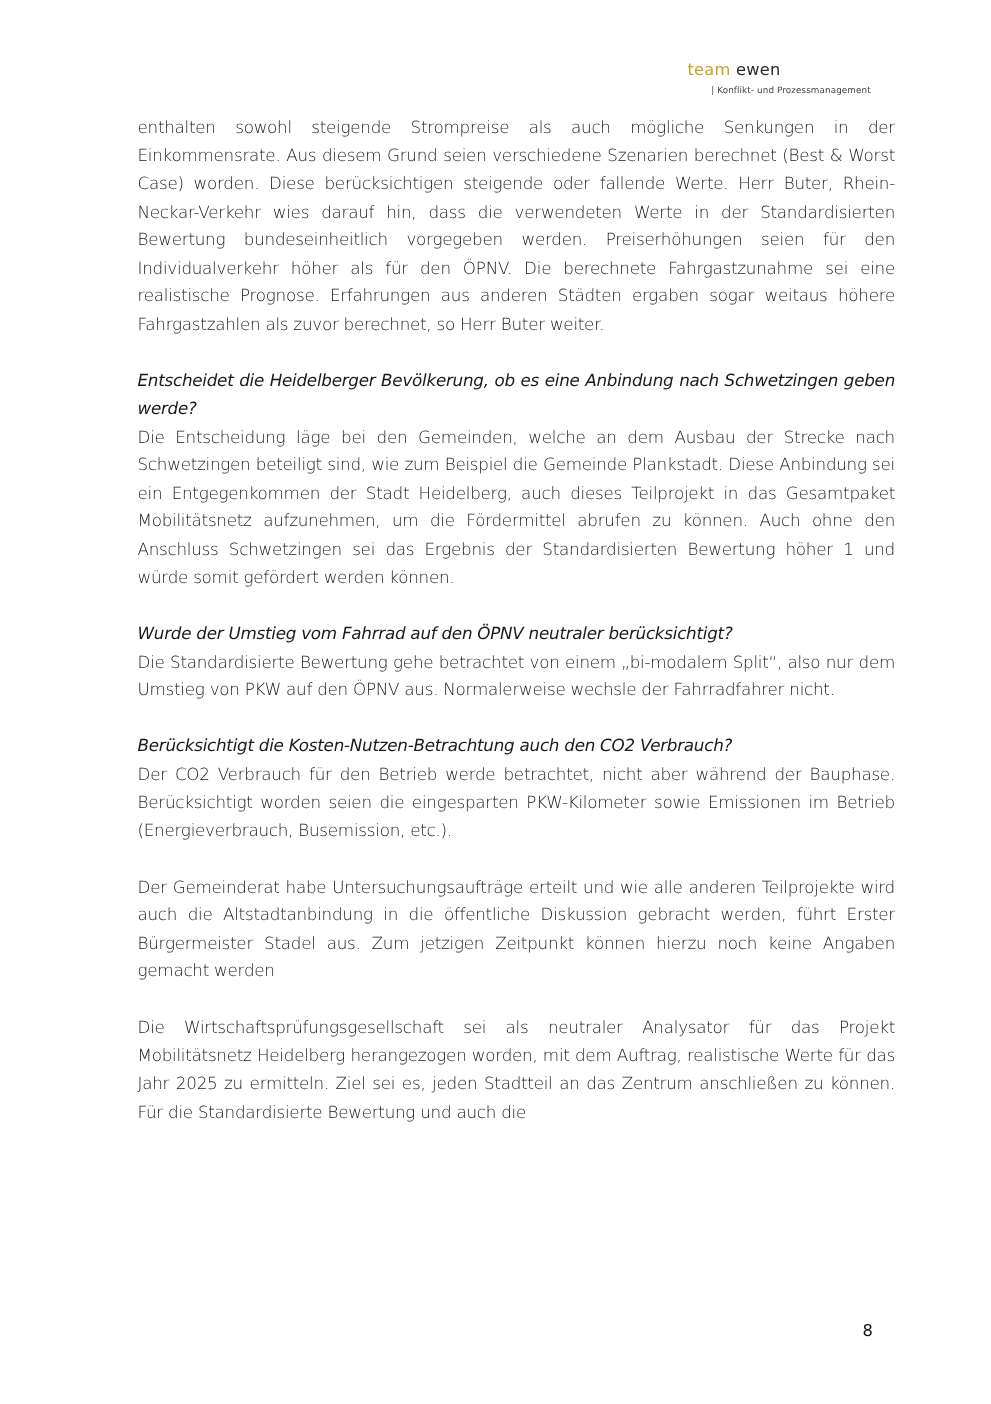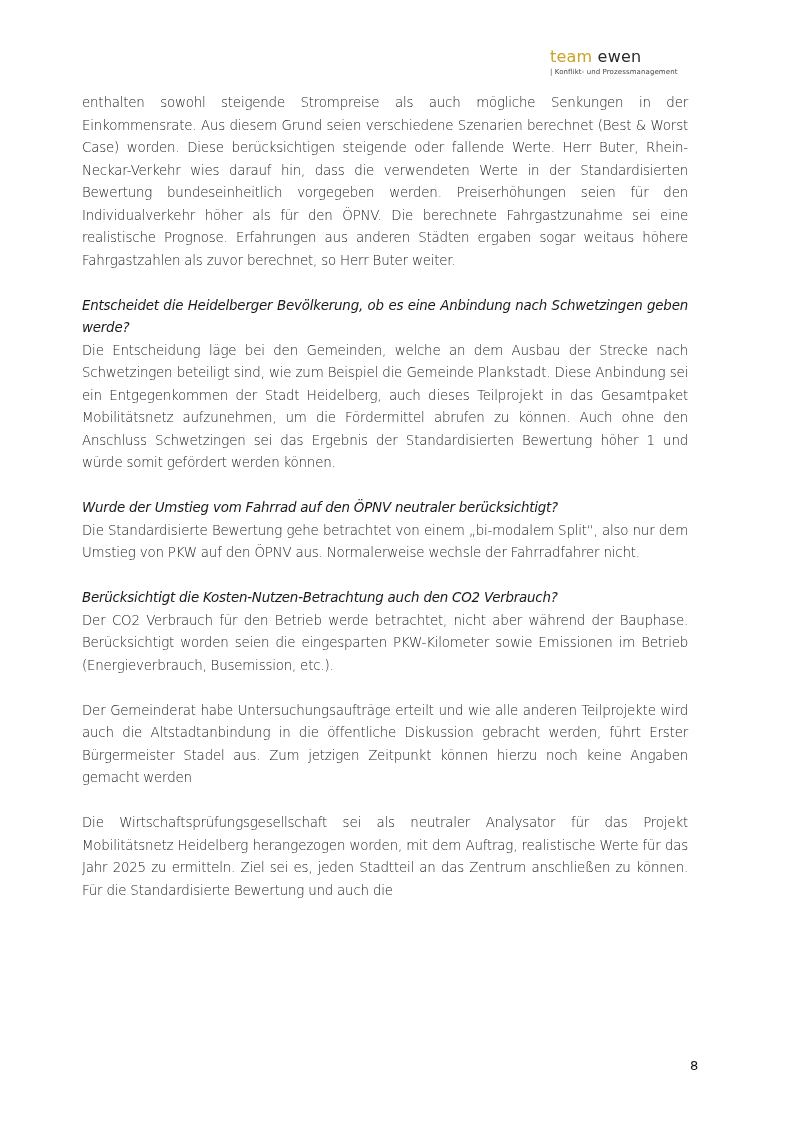--- a/index.html
+++ b/index.html
@@ -1,22 +1,22 @@
 <!DOCTYPE html>
 <html><head>
   <meta charset="utf-8">
   <style>
     html, body { margin: 0; padding: 0; background: #ffffff; }
     body { width: 793px; height: 1123px; position: relative; overflow: hidden; font-family: "DejaVu Sans", sans-serif; color: #1a1a1a; }
     .logo { position: absolute; left: 550px; top: 48px; width: 160px; }
-    .logo-main { font-family: "DejaVu Sans", sans-serif; font-size: 16px; line-height: 18px; letter-spacing: 0.2px; }
+    .logo-main { font-family: "DejaVu Sans", sans-serif; font-size: 13px; line-height: 18px; letter-spacing: 0.2px; }
     .logo-team { color: #c9a227; }
     .logo-ewen { color: #2b2b2b; }
-    .logo-sub { font-family: "DejaVu Sans", sans-serif; font-size: 7px; color: #444; margin-top: 2px; letter-spacing: 0.1px; white-space: nowrap; }
-    .content { position: absolute; left: 82px; top: 92px; width: 606px; font-family: "DejaVu Sans", sans-serif; font-size: 13.4px; line-height: 22.5px; font-weight: 300; letter-spacing: -0.2px; }
+    .logo-sub { font-family: "DejaVu Sans", sans-serif; font-size: 7px; color: #444; margin-left: 19px; margin-top: 2px; letter-spacing: 0.1px; white-space: nowrap; }
+    .content { position: absolute; left: 110px; top: 92px; width: 606px; font-family: "DejaVu Sans", sans-serif; font-size: 13.4px; line-height: 22.5px; font-weight: 300; letter-spacing: -0.2px; }
     .para { margin: 0; text-align: justify; text-align-last: left; }
     .block { margin-bottom: 22.5px; }
     .question { font-style: italic; font-family: "DejaVu Sans", sans-serif; margin: 0; text-align: justify; }
     .page-number { position: absolute; left: 690px; top: 1058px; font-size: 13px; color: #111; font-family: "DejaVu Sans", sans-serif; }
   </style>
 </head>
 <body>
 
 <div class="logo">
   <div class="logo-main"><span class="logo-team">team</span><span class="logo-ewen"> ewen</span></div>

